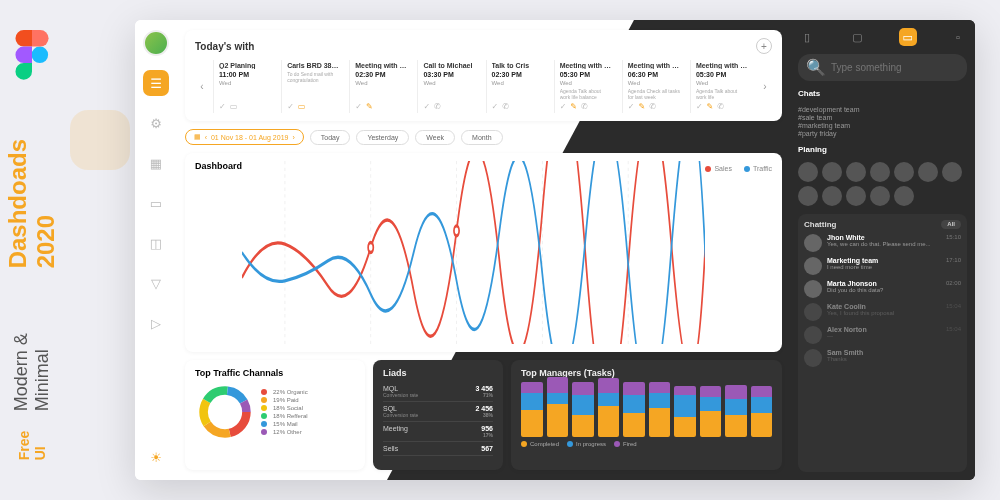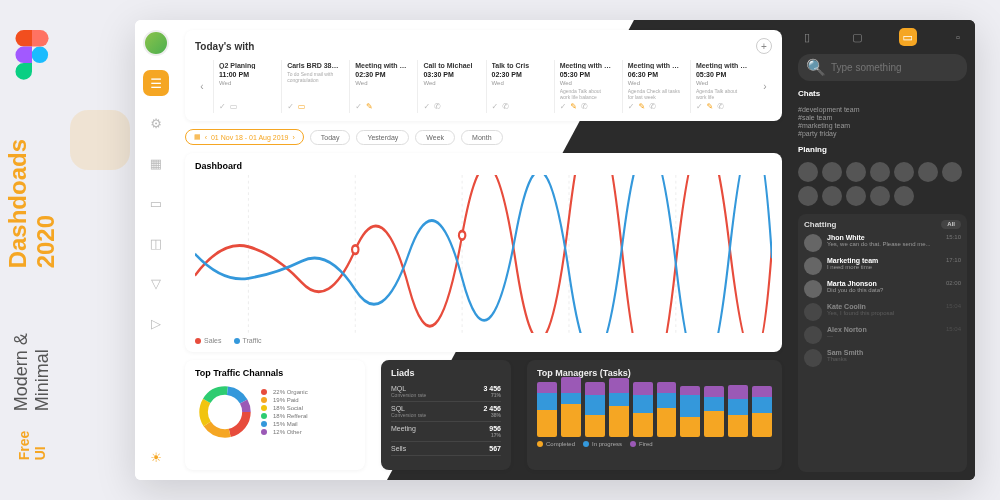--- a/index.html
+++ b/index.html
@@ -31,26 +31,26 @@
 .task-time{font-size:7px;font-weight:700;color:#222}
 .task-day{font-size:6px;color:#999}
 .task-note{font-size:5px;color:#aaa;line-height:1.2;height:12px;overflow:hidden}
 .task-icons{display:flex;gap:4px;margin-top:auto}
 .task-icons span{font-size:8px;color:#bbb}
 .filters{display:flex;gap:6px;align-items:center}
 .date-chip{border:1px solid #f5a623;border-radius:12px;padding:3px 8px;font-size:7px;color:#f5a623;display:flex;gap:4px;align-items:center}
 .chip{border:1px solid #ddd;border-radius:12px;padding:3px 10px;font-size:7px;color:#666;cursor:pointer;background:#fff}
 .card{background:#fff;border-radius:8px;padding:8px 10px;box-shadow:0 1px 4px rgba(0,0,0,.05)}
 .card.dark{background:#333;color:#eee}
-.dash-card{flex:1;display:flex;flex-direction:column}
+.dash-card{flex:1;display:flex;flex-direction:row}
 .card-title{font-size:9px;font-weight:700;margin-bottom:4px}
 .chart-area{flex:1;position:relative}
 .legend{display:flex;gap:12px;font-size:7px;color:#888;margin-top:4px}
 .dot{width:6px;height:6px;border-radius:50%;display:inline-block;margin-right:3px;vertical-align:middle}
-.bottom-row{display:flex;gap:16px;height:110px}
+.bottom-row{display:flex;gap:8px;height:110px}
 .traffic-card{width:180px}
 .donut-wrap{display:flex;gap:6px;align-items:center}
 .traffic-list{display:flex;flex-direction:column;gap:2px;font-size:6px}
 .traffic-item{display:flex;gap:3px;align-items:center;color:#777}
 .mgr-card{flex:1}
 .bars{display:flex;gap:4px;align-items:flex-end;height:55px;margin:4px 0}
 .bar{flex:1;display:flex;flex-direction:column-reverse;border-radius:2px;overflow:hidden}
 .bar div{width:100%}
 .mgr-legend{display:flex;gap:8px;font-size:6px;color:#aaa}
 .leads-card{width:130px}

